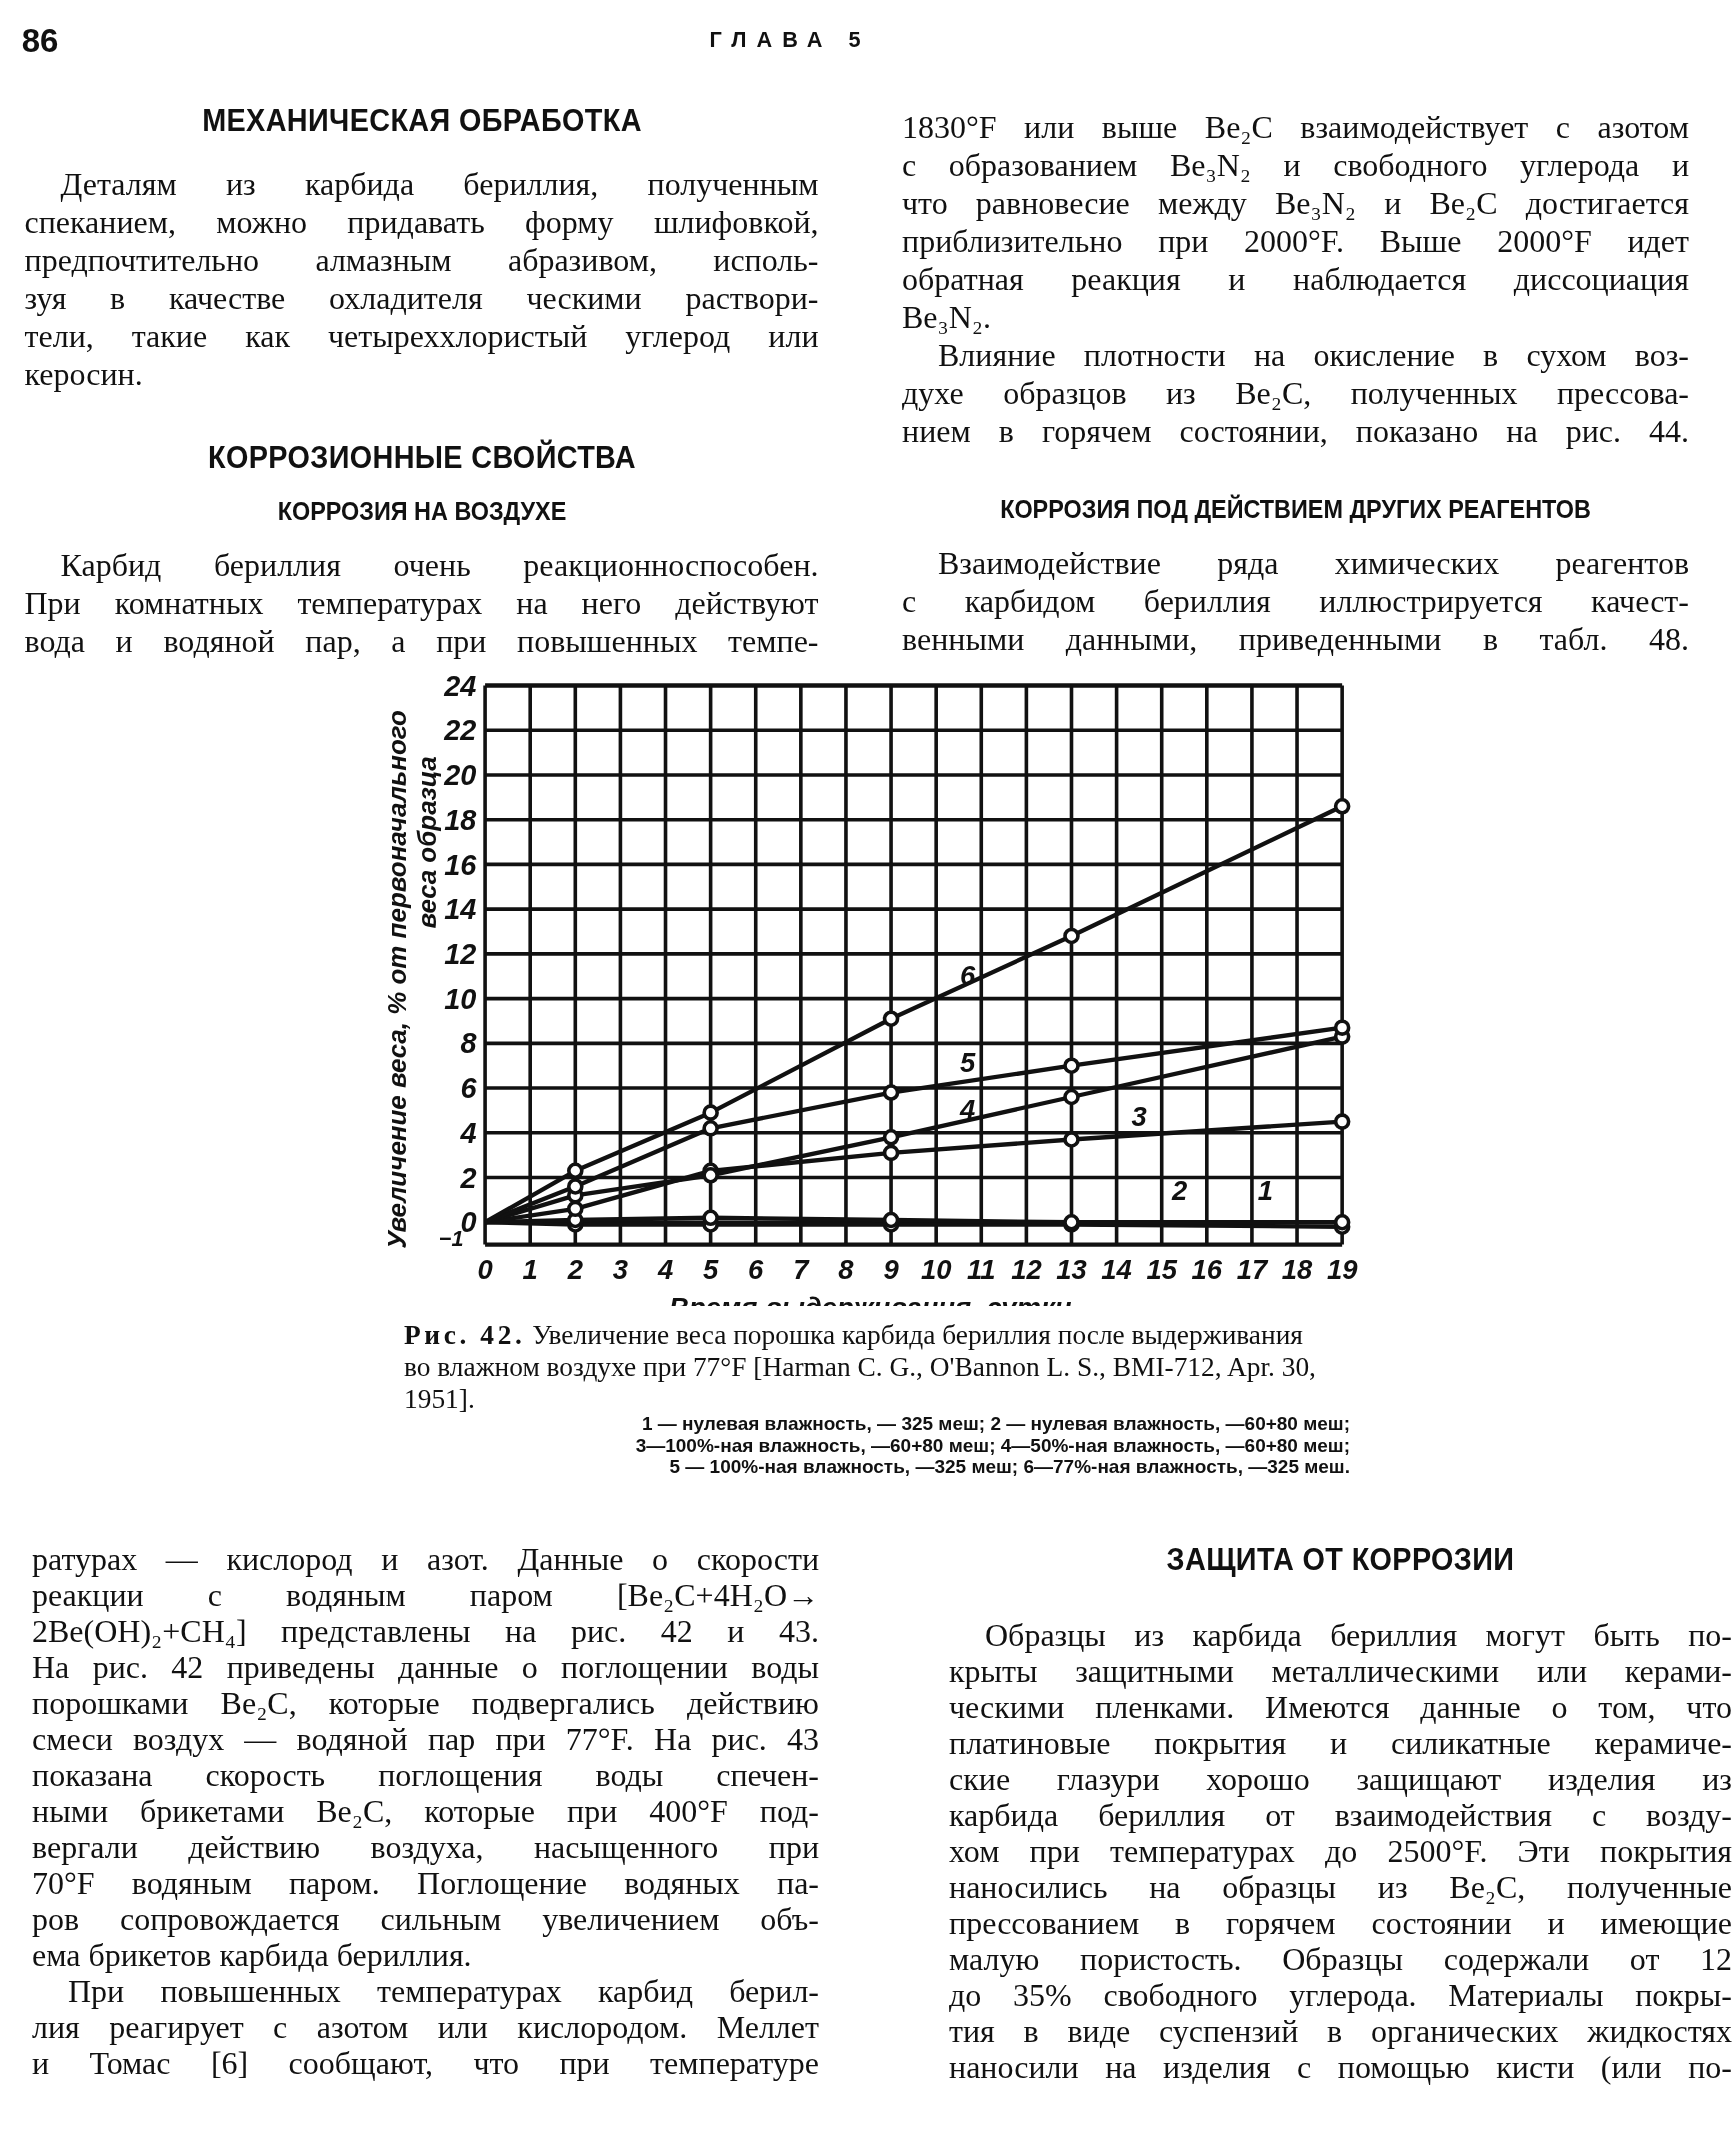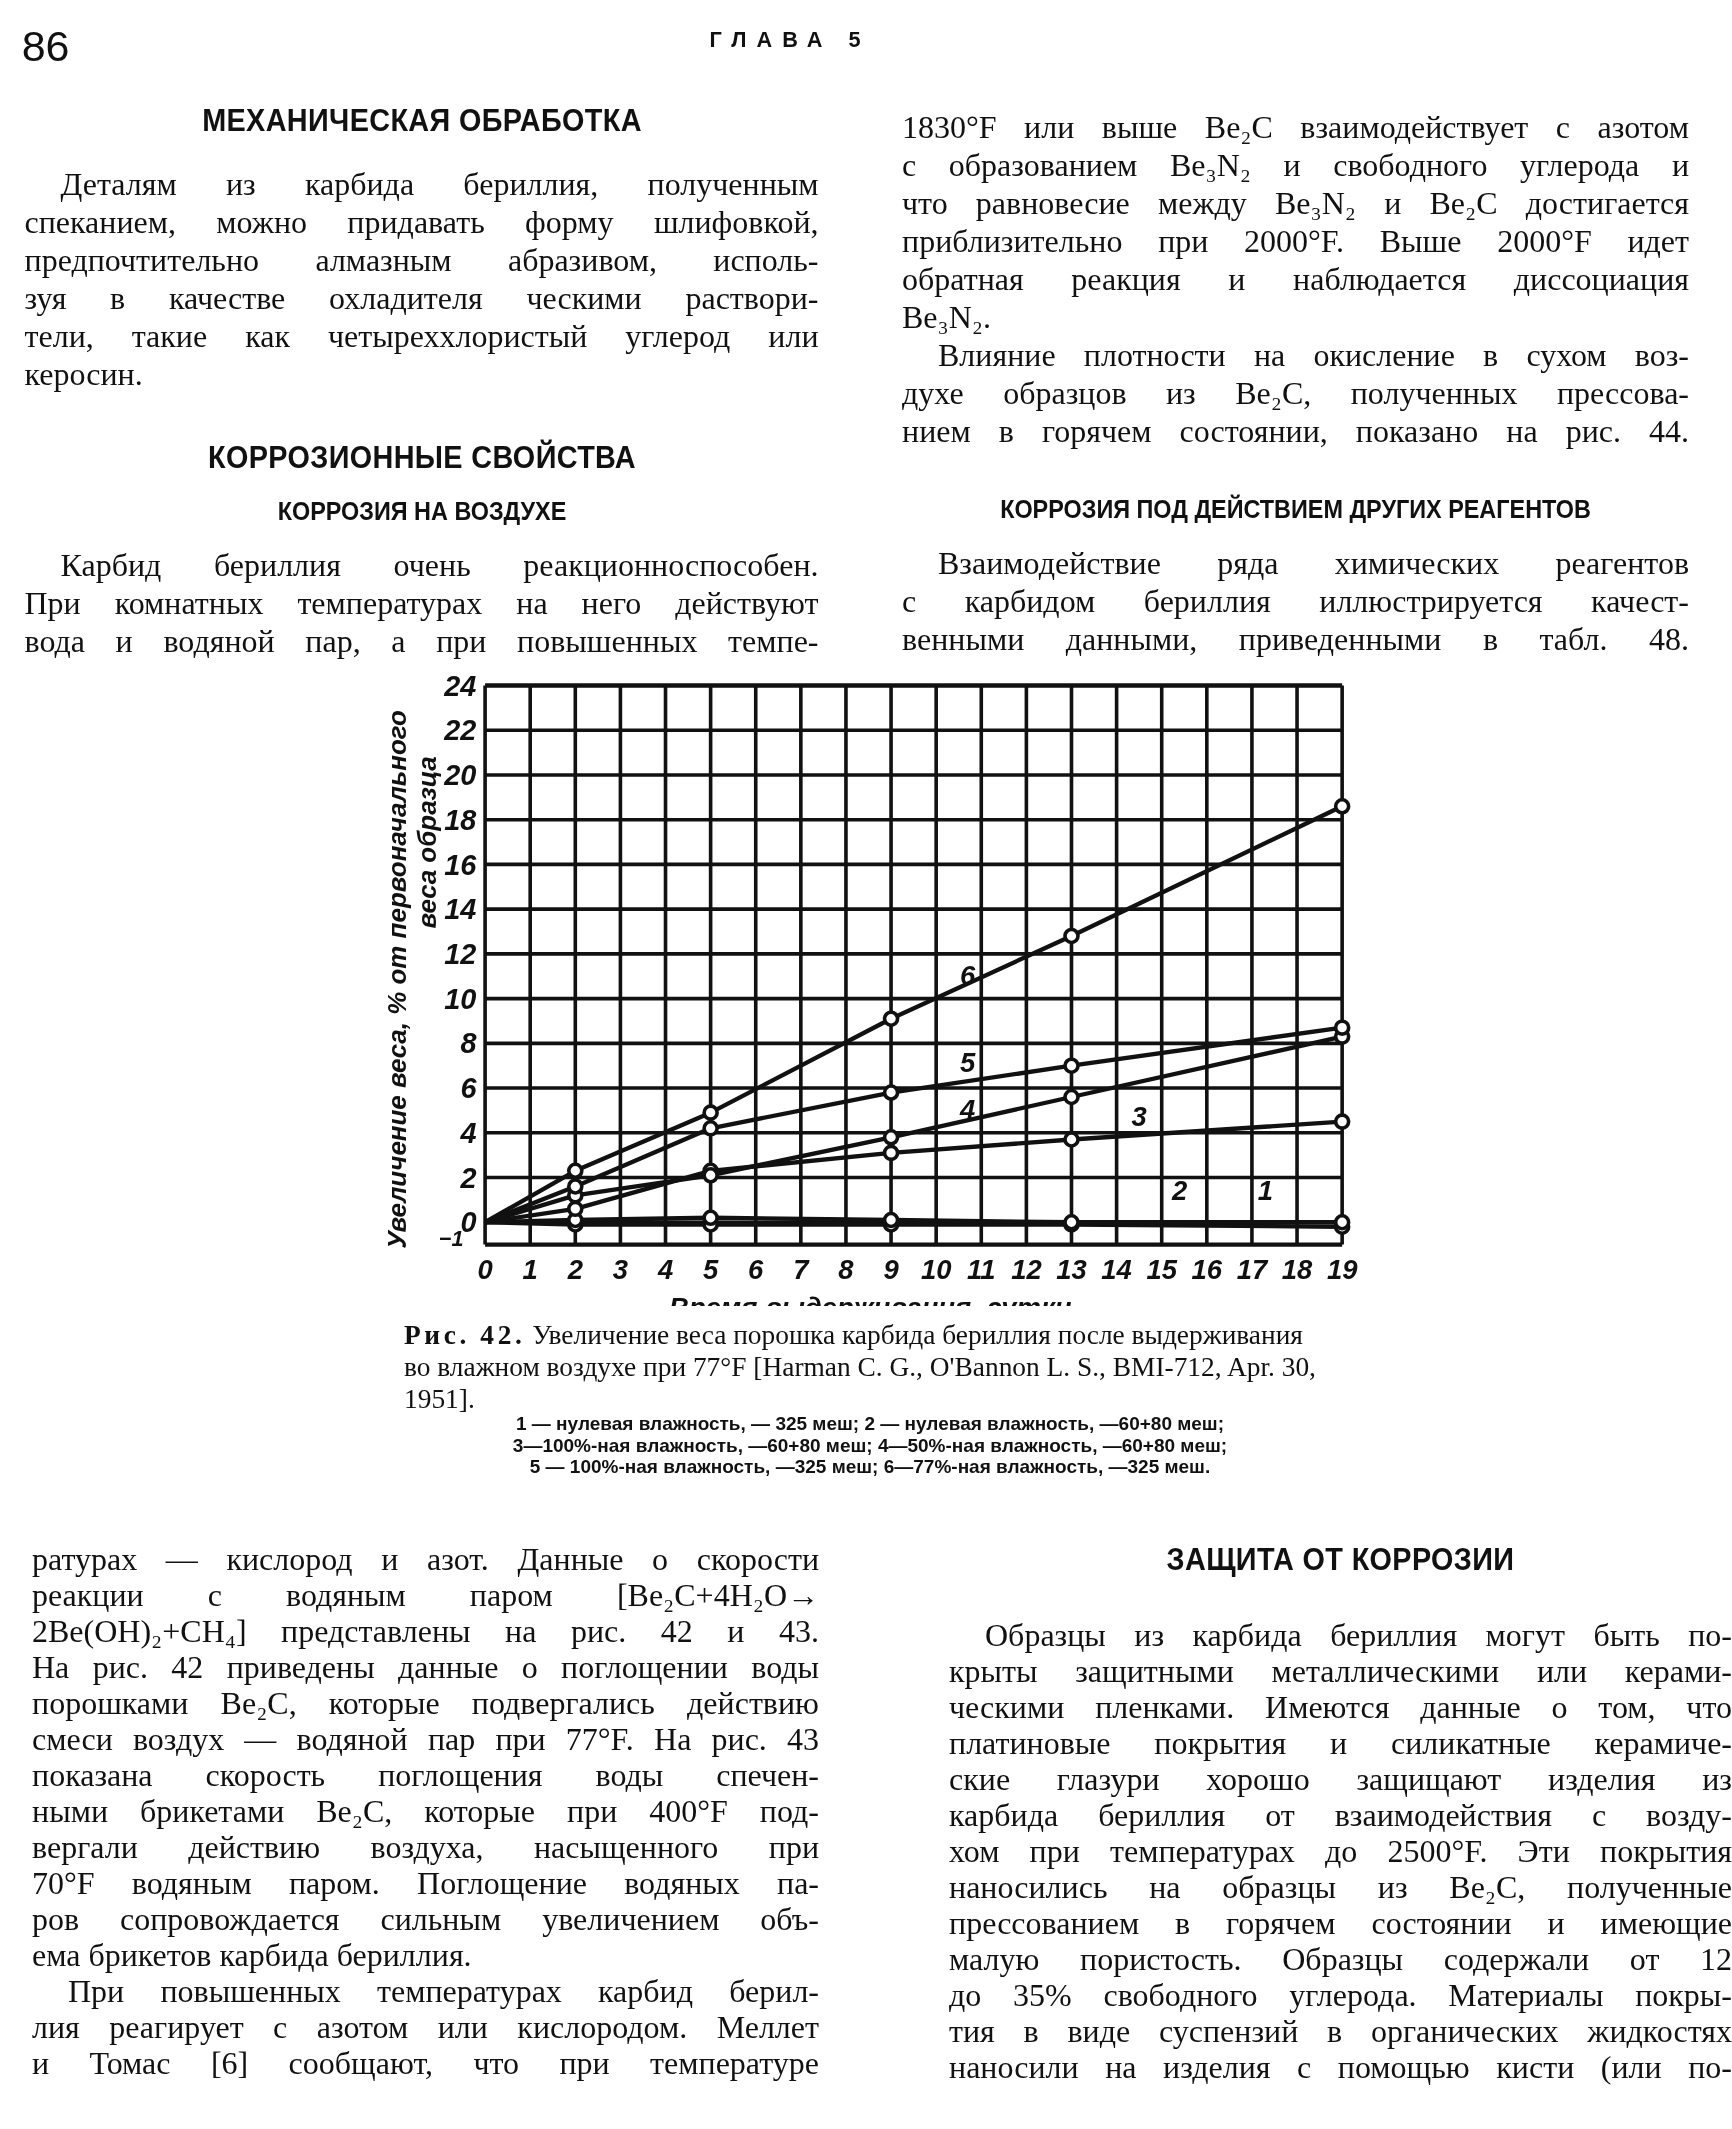--- a/index.html
+++ b/index.html
@@ -1,32 +1,32 @@
 <!DOCTYPE html>
 <html style="font-size:11.5px"><head>
 <meta charset="utf-8">
 <style>
   html, body { margin: 0; padding: 0; background: #ffffff; }
   body {
     width: 1732px; height: 2129px; position: relative; overflow: hidden;
     font-family: "Liberation Serif", "DejaVu Serif", serif; color: #111111;
   }
   .abs { position: absolute; }
-  .page-num { left: 21.7px; top: 21.7px; font-size: 43px; font-weight: normal; font-family: "Liberation Sans Narrow","Liberation Sans", sans-serif; }
+  .page-num { left: 21.7px; top: 21.7px; font-size: 33px; font-weight: bold; font-family: "Liberation Sans Narrow","Liberation Sans", sans-serif; }
   .running-head { left: 0; width: 1580px; top: 27.4px; text-align: center; font-size: 21.7px; font-weight: bold; letter-spacing: 10px; font-family: "Liberation Sans", sans-serif; }
   .col { position: absolute; font-size: 32px; line-height: 38px; text-align: justify; }
   .h1 { font-family: "Liberation Sans", sans-serif; font-weight: bold; font-size: 32px; text-align: center; letter-spacing: 0.4px; transform: scaleX(0.9); }
   .h2 { font-family: "Liberation Sans", sans-serif; font-weight: bold; font-size: 26px; text-align: center; transform: scaleX(0.9); }
   .line { display: block; text-align: justify; text-align-last: justify; white-space: nowrap; }
   .line.last { text-align-last: left; }
   #chart { position: absolute; left: 361px; top: 671px; width: 1010px; height: 635px; }
   #chart text { font-family: "Liberation Sans", sans-serif; font-style: italic; font-weight: bold; fill: #111; }
   .caption { position: absolute; left: 404px; width: 931px; top: 1319px; font-size: 27.4px; line-height: 32px; }
   .caption b { letter-spacing: 3.6px; }
-  .legend { position: absolute; left: 390px; width: 960px; top: 1413px; font-size: 19px; line-height: 21.7px; text-align: center; font-family: "Liberation Sans", sans-serif; font-weight: bold; }
+  .legend { position: absolute; left: 390px; width: 960px; top: 1413px; font-size: 19px; line-height: 21.7px; text-align: right; font-family: "Liberation Sans", sans-serif; font-weight: bold; }
 </style>
 </head>
 <body>
 
 <div class="abs page-num">86</div>
 <div class="abs running-head">ГЛАВА 5</div>
 
 <div class="col" style="left:24.5px; top:101px; width:794px;">
   <div class="h1" style="margin-bottom:26px;">МЕХАНИЧЕСКАЯ ОБРАБОТКА</div>
   <div>

